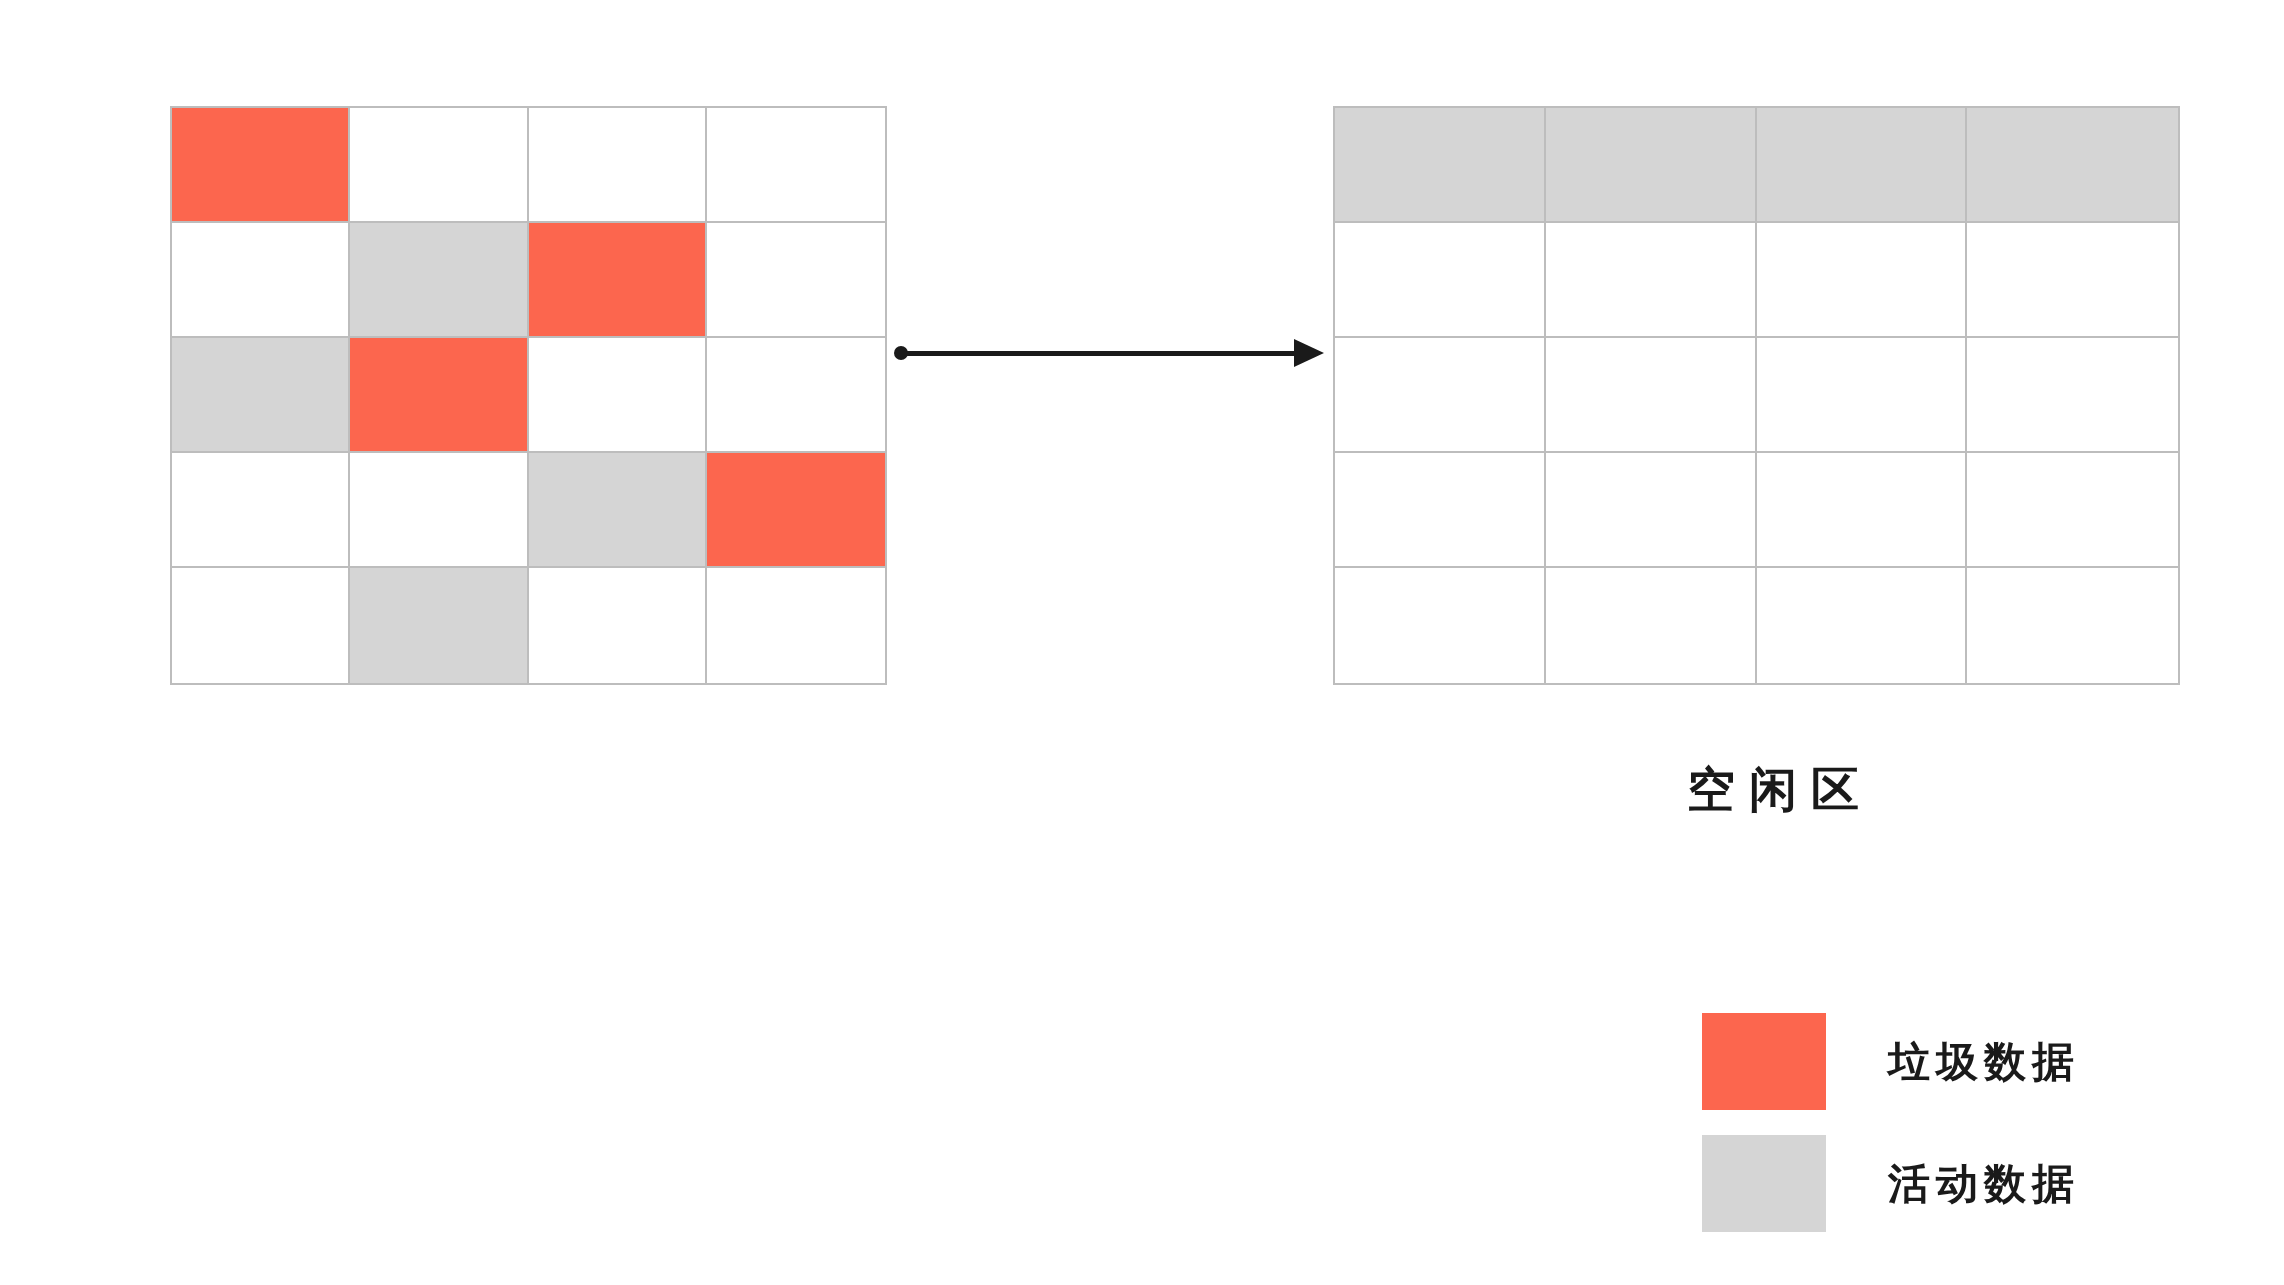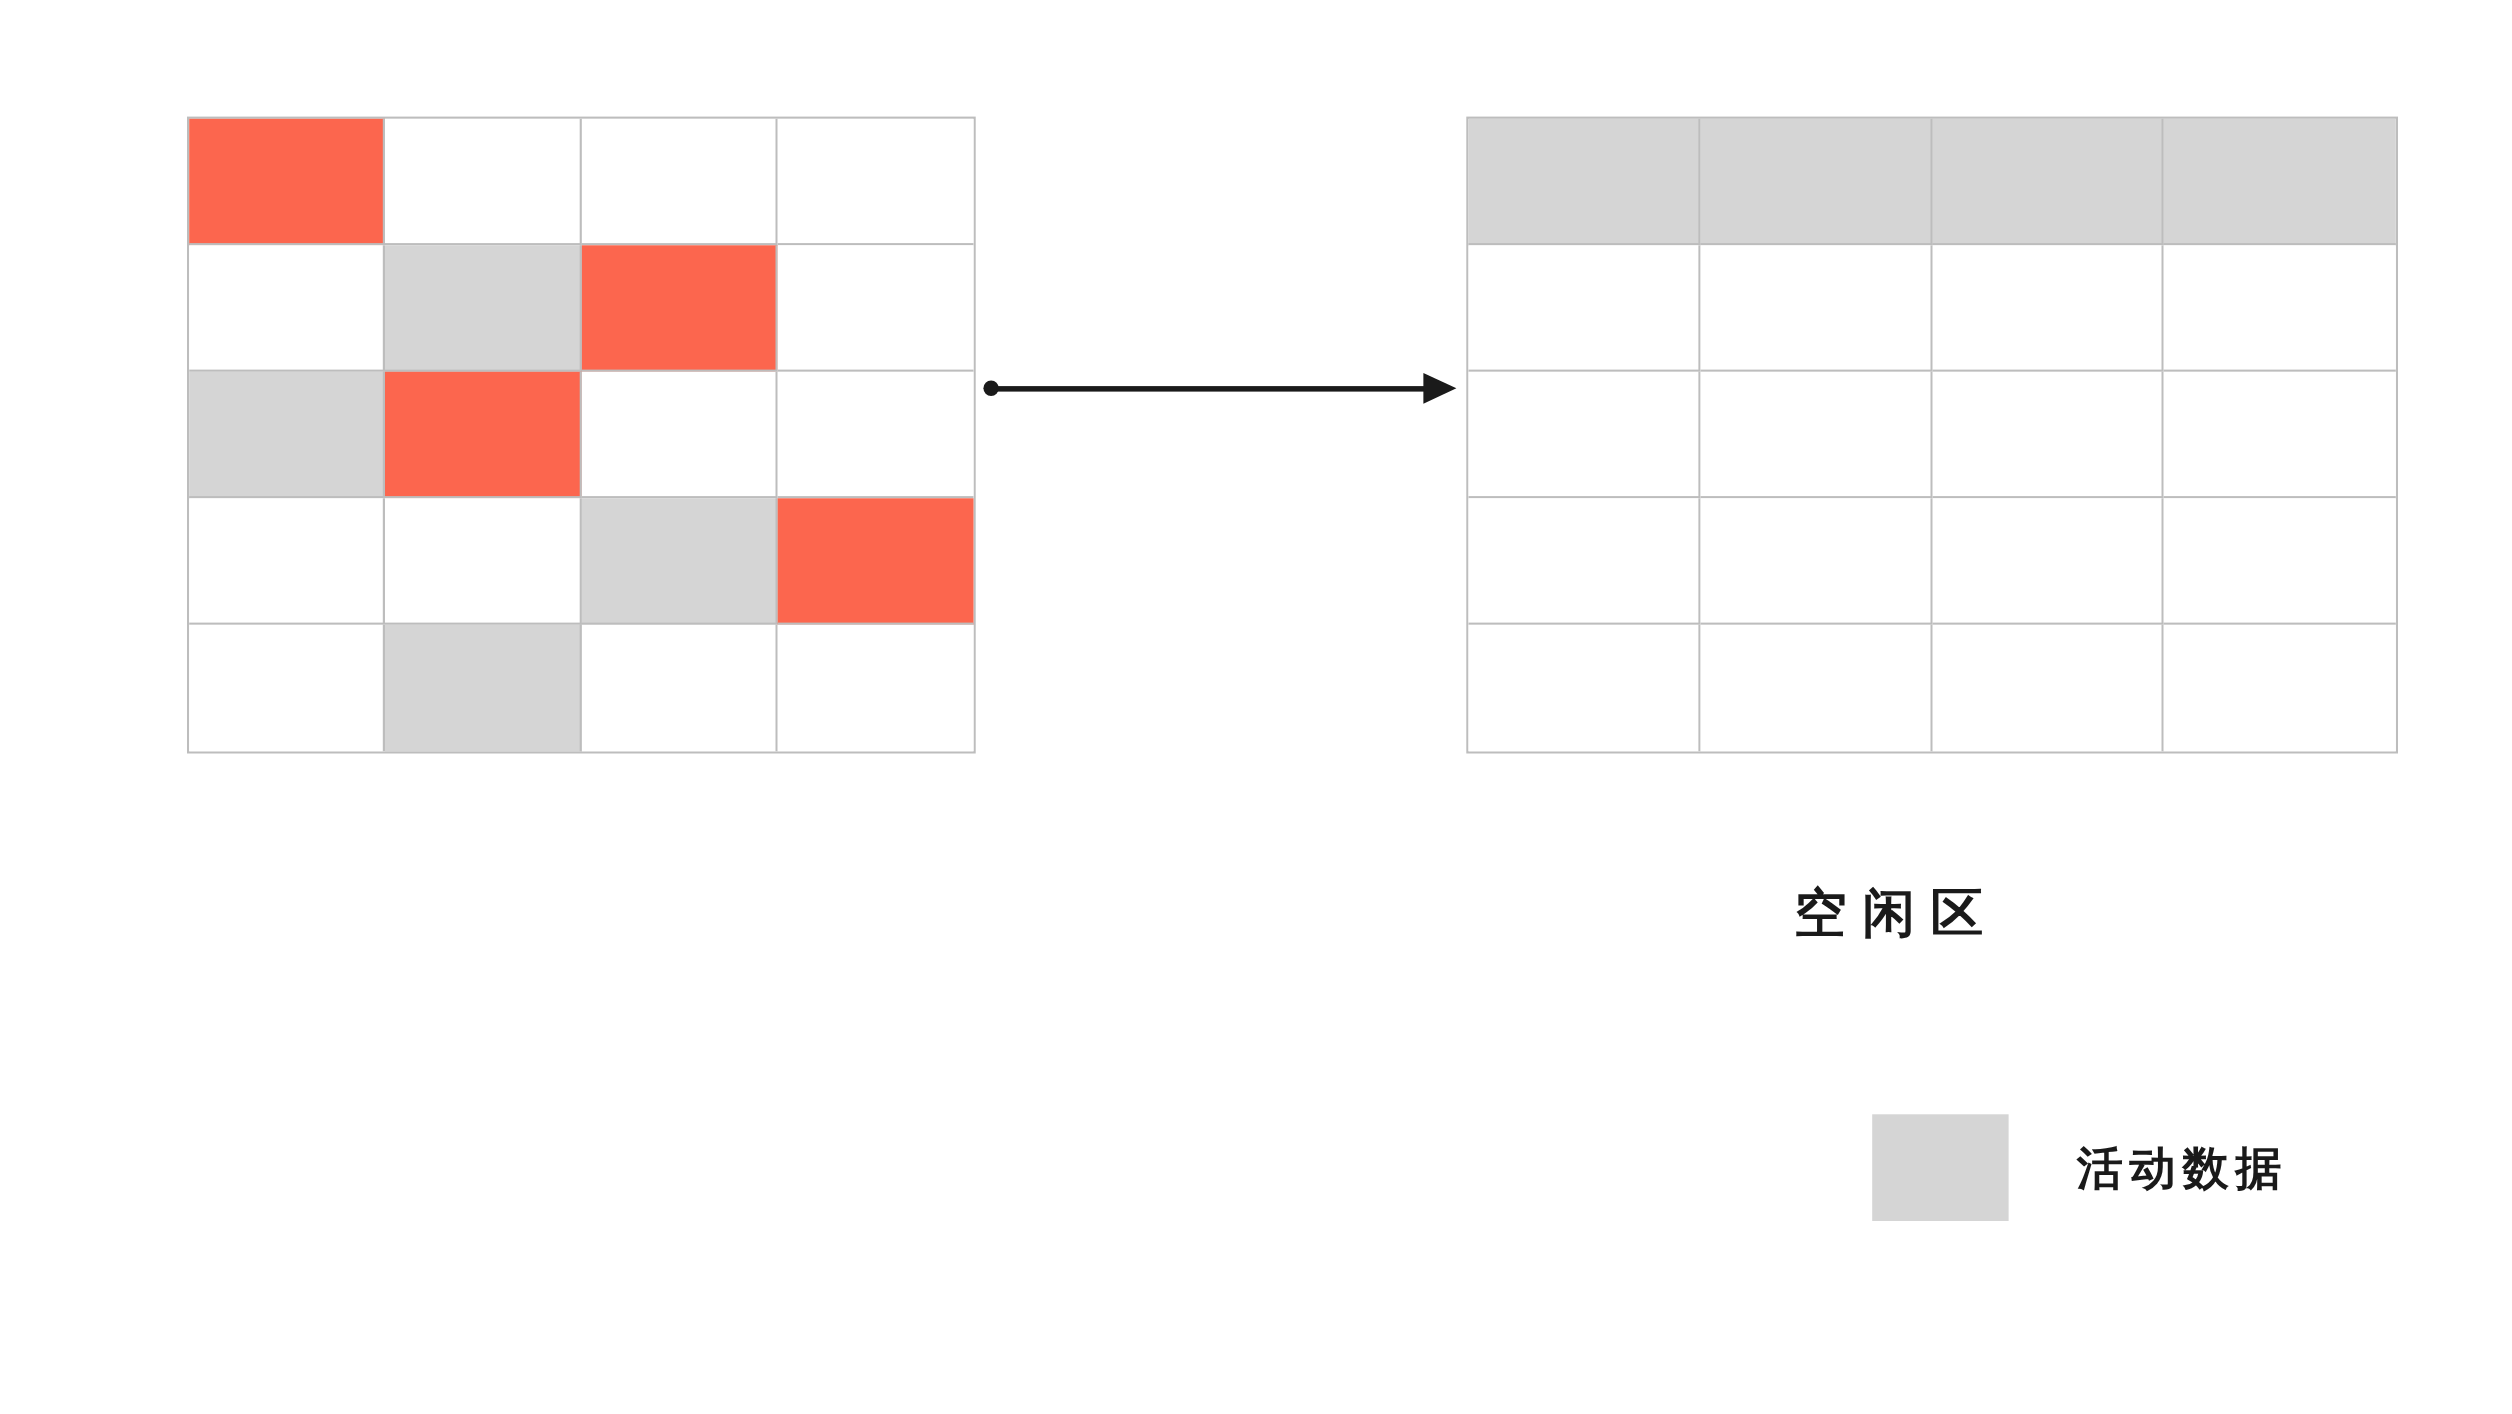--- a/index.html
+++ b/index.html
@@ -43,21 +43,21 @@
     top: 758px;
     font-size: 48px;
     font-weight: 600;
     letter-spacing: 14px;
     color: var(--ink);
     text-align: center;
     white-space: nowrap;
     transform: translateX(-50%);
   }
   .label-object { left: 505px; }
-  .label-free   { left: 1724px; margin-top: 40px; }
+  .label-free   { left: 1780px; }
 
   
   .caption {
     position: absolute;
     left: 887px;
     top: 224px;
     width: 446px;
     text-align: center;
     font-size: 42px;
     font-weight: 600;
@@ -178,18 +178,22 @@
   <div class="arrow">
     <span class="arrow-dot"></span>
     <span class="arrow-line"></span>
     <span class="arrow-head"></span>
   </div>
 
   <div class="grid-label label-free">空闲区</div>
 
   <div class="legend">
     <div class="legend-row">
+      <span class="swatch" style="background: rgb(252, 102, 78);"></span>
+      <span class="legend-label">垃圾数据</span>
+    </div>
+    <div class="legend-row">
       <span class="swatch" style="background: rgb(213, 213, 213);"></span>
       <span class="legend-label">活动数据</span>
     </div>
   </div>
 
 </div>
 
 </body></html>

